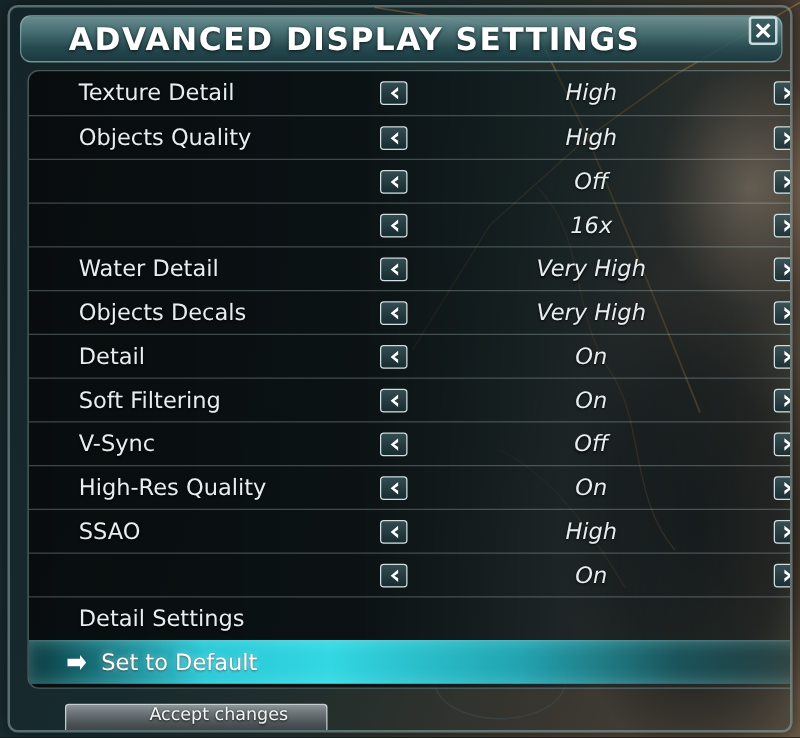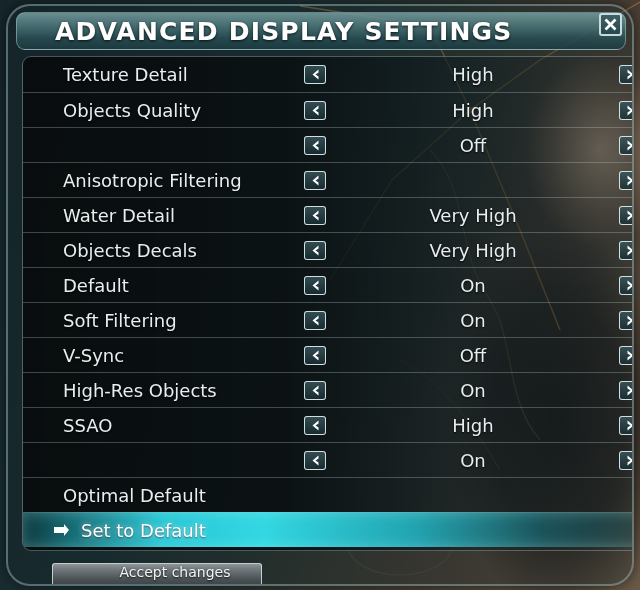--- a/index.html
+++ b/index.html
@@ -37,21 +37,21 @@
     opacity: 0.55;
   }
 
   
   #window {
     position: absolute;
     left: 6px;
     top: 4px;
     width: 628px;
     height: 582px;
-    border-radius: 24px;
+    border-radius: 8px;
     border: 2px solid rgba(140,170,172,0.55);
     background: rgba(18,32,36,0.30);
     box-shadow: 0 0 14px rgba(0,0,0,0.55);
     overflow: hidden;
   }
 
   
   #titlebar {
     position: absolute;
     left: 8px;
@@ -132,20 +132,21 @@
 
   .row-value {
     position: absolute;
     left: 330px;
     width: 240px;
     text-align: center;
     font-size: 18px;
     color: #e8eef0;
     text-shadow: 0 1px 2px rgba(0,0,0,0.85);
     white-space: nowrap;
+    font-style: italic;
   }
 
   .arrow-btn {
     position: absolute;
     width: 22px;
     height: 19px;
     border-radius: 3px;
     border: 1px solid rgba(225,238,240,0.92);
     background: linear-gradient(180deg, rgba(58,86,92,0.85) 0%, rgba(26,48,54,0.85) 100%);
     display: flex;
@@ -271,26 +272,26 @@
           </svg>
         </div>
         <div class="row-value">Off</div>
         <div class="arrow-btn arrow-right">
           <svg width="13" height="13" viewBox="0 0 13 13">
             <path d="M 3.5 1.5 L 9.5 6.5 L 3.5 11.5 L 3.5 8.5 L 6.5 6.5 L 3.5 4.5 Z" fill="#ffffff"></path>
           </svg>
         </div>
       </div>
       <div class="row">
-        <div class="row-label">Anisotropic Filtering</div>
-        <div class="arrow-btn arrow-left">
-          <svg width="13" height="13" viewBox="0 0 13 13">
-            <path d="M 9.5 1.5 L 3.5 6.5 L 9.5 11.5 L 9.5 8.5 L 6.5 6.5 L 9.5 4.5 Z" fill="#ffffff"></path>
-          </svg>
-        </div>
+        <div class="arrow-btn arrow-left">
+          <svg width="13" height="13" viewBox="0 0 13 13">
+            <path d="M 9.5 1.5 L 3.5 6.5 L 9.5 11.5 L 9.5 8.5 L 6.5 6.5 L 9.5 4.5 Z" fill="#ffffff"></path>
+          </svg>
+        </div>
+        <div class="row-value">16x</div>
         <div class="arrow-btn arrow-right">
           <svg width="13" height="13" viewBox="0 0 13 13">
             <path d="M 3.5 1.5 L 9.5 6.5 L 3.5 11.5 L 3.5 8.5 L 6.5 6.5 L 3.5 4.5 Z" fill="#ffffff"></path>
           </svg>
         </div>
       </div>
       <div class="row">
         <div class="row-label">Water Detail</div>
         <div class="arrow-btn arrow-left">
           <svg width="13" height="13" viewBox="0 0 13 13">
@@ -312,21 +313,21 @@
           </svg>
         </div>
         <div class="row-value">Very High</div>
         <div class="arrow-btn arrow-right">
           <svg width="13" height="13" viewBox="0 0 13 13">
             <path d="M 3.5 1.5 L 9.5 6.5 L 3.5 11.5 L 3.5 8.5 L 6.5 6.5 L 3.5 4.5 Z" fill="#ffffff"></path>
           </svg>
         </div>
       </div>
       <div class="row">
-        <div class="row-label">Default</div>
+        <div class="row-label">Detail</div>
         <div class="arrow-btn arrow-left">
           <svg width="13" height="13" viewBox="0 0 13 13">
             <path d="M 9.5 1.5 L 3.5 6.5 L 9.5 11.5 L 9.5 8.5 L 6.5 6.5 L 9.5 4.5 Z" fill="#ffffff"></path>
           </svg>
         </div>
         <div class="row-value">On</div>
         <div class="arrow-btn arrow-right">
           <svg width="13" height="13" viewBox="0 0 13 13">
             <path d="M 3.5 1.5 L 9.5 6.5 L 3.5 11.5 L 3.5 8.5 L 6.5 6.5 L 3.5 4.5 Z" fill="#ffffff"></path>
           </svg>
@@ -354,21 +355,21 @@
           </svg>
         </div>
         <div class="row-value">Off</div>
         <div class="arrow-btn arrow-right">
           <svg width="13" height="13" viewBox="0 0 13 13">
             <path d="M 3.5 1.5 L 9.5 6.5 L 3.5 11.5 L 3.5 8.5 L 6.5 6.5 L 3.5 4.5 Z" fill="#ffffff"></path>
           </svg>
         </div>
       </div>
       <div class="row">
-        <div class="row-label">High-Res Objects</div>
+        <div class="row-label">High-Res Quality</div>
         <div class="arrow-btn arrow-left">
           <svg width="13" height="13" viewBox="0 0 13 13">
             <path d="M 9.5 1.5 L 3.5 6.5 L 9.5 11.5 L 9.5 8.5 L 6.5 6.5 L 9.5 4.5 Z" fill="#ffffff"></path>
           </svg>
         </div>
         <div class="row-value">On</div>
         <div class="arrow-btn arrow-right">
           <svg width="13" height="13" viewBox="0 0 13 13">
             <path d="M 3.5 1.5 L 9.5 6.5 L 3.5 11.5 L 3.5 8.5 L 6.5 6.5 L 3.5 4.5 Z" fill="#ffffff"></path>
           </svg>
@@ -395,21 +396,21 @@
           </svg>
         </div>
         <div class="row-value">On</div>
         <div class="arrow-btn arrow-right">
           <svg width="13" height="13" viewBox="0 0 13 13">
             <path d="M 3.5 1.5 L 9.5 6.5 L 3.5 11.5 L 3.5 8.5 L 6.5 6.5 L 3.5 4.5 Z" fill="#ffffff"></path>
           </svg>
         </div>
       </div>
       <div class="row">
-        <div class="row-label">Optimal Default</div>
+        <div class="row-label">Detail Settings</div>
       </div>
       <div class="row selected">
         <div id="selection-marker">
           <svg width="17" height="14" viewBox="0 0 17 14">
             <path d="M 1 4 L 11 4 L 11 1 L 16 7 L 11 13 L 11 10 L 1 10 Z" fill="#ffffff"></path>
           </svg>
         </div>
         <div class="row-label">Set to Default</div>
       </div>
     </div>

